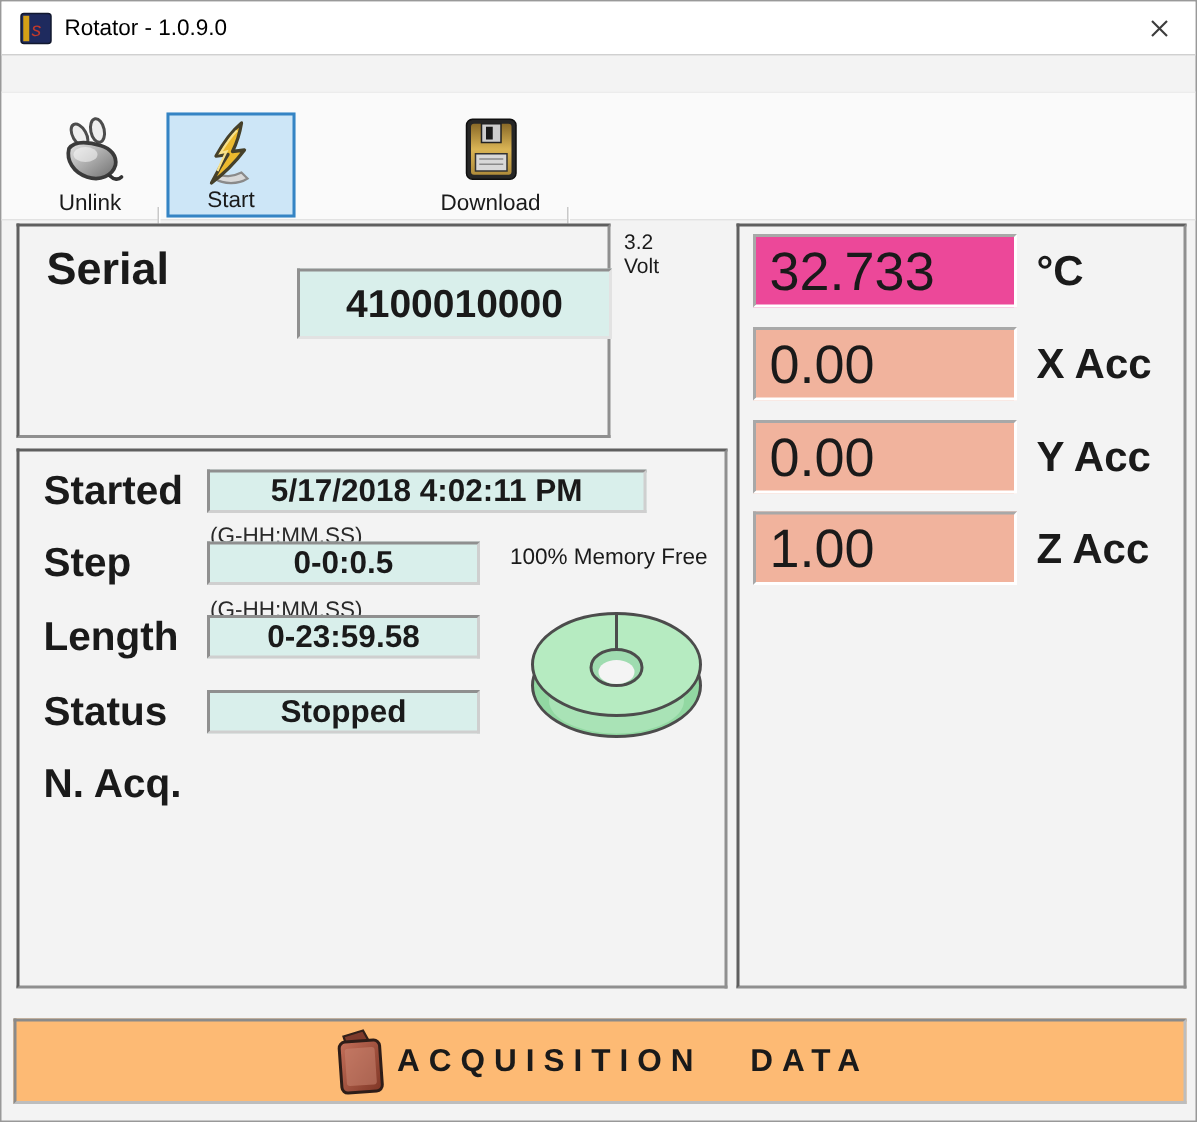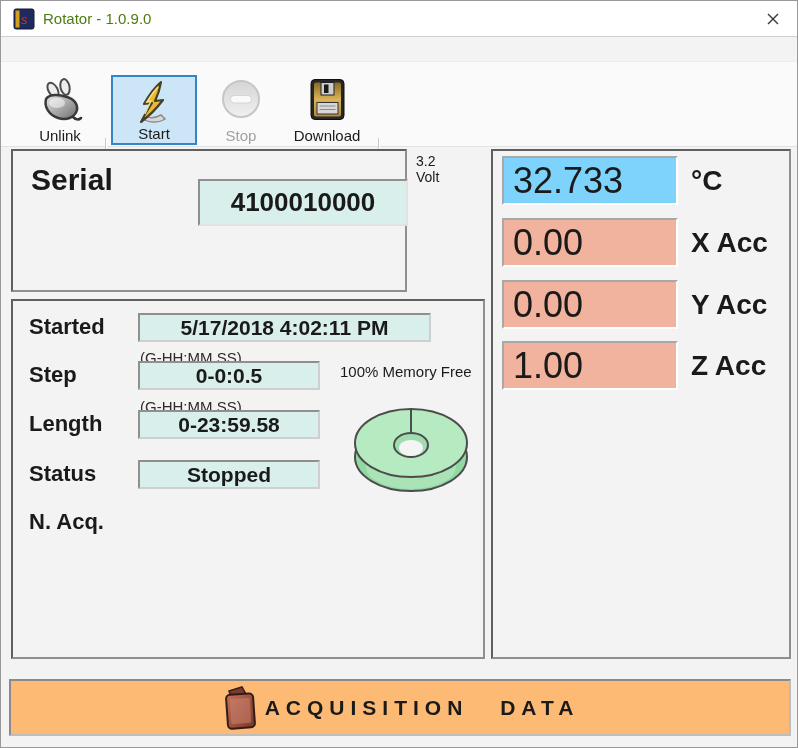--- a/index.html
+++ b/index.html
@@ -2,21 +2,21 @@
 <html><head>
 <meta charset="utf-8">
 <style>
   html,body{margin:0;padding:0;background:#ddd;}
   *{box-sizing:border-box;font-family:"Liberation Sans",sans-serif;}
   .window{position:relative;width:798px;height:748px;background:#f3f3f3;border:1px solid #999;overflow:hidden;color:#1a1a1a;}
 
   
   .titlebar{position:absolute;left:0;top:0;width:100%;height:36px;background:#ffffff;border-bottom:1px solid #d0d0d0;display:flex;align-items:center;}
   .titlebar .applogo{margin-left:12px;width:22px;height:22px;flex:0 0 auto;}
-  .titlebar .title{margin-left:8px;font-size:15px;color:#4d7c0f;}
+  .titlebar .title{margin-left:8px;font-size:15px;color:#000000;}
   .closebtn{position:absolute;right:10px;top:6px;width:28px;height:24px;display:flex;align-items:center;justify-content:center;cursor:default;}
 
   
   .toolstrip{position:absolute;left:0;top:60px;width:100%;height:86px;background:#fafafa;border-top:1px solid #ececec;border-bottom:1px solid #e2e2e2;}
   .tbtn{position:absolute;top:13px;height:70px;display:flex;flex-direction:column;align-items:center;justify-content:space-between;padding:2px 0 1px 0;}
   .tbtn .lbl{font-size:15px;line-height:16px;}
   #btn-unlink{left:16px;width:86px;}
   #btn-start{left:110px;width:86px;background:#cde6f7;border:2px solid #3584c4;}
   #btn-stop{left:199px;width:82px;}
   #btn-stop .lbl{color:#a2a2a2;}
@@ -30,27 +30,27 @@
   #readings-panel{left:490px;top:148px;width:300px;height:510px;}
   #acq-panel{left:10px;top:298px;width:474px;height:360px;}
 
   
   .serial-label{position:absolute;left:18px;top:12px;font-size:30px;font-weight:bold;}
   .serial-box{position:absolute;left:185px;top:8px;width:210px;height:47px;background:#d9efeb;border:2px solid;border-color:#8f8f8f #e2e2e2 #e2e2e2 #8f8f8f;font-size:26px;font-weight:bold;text-align:center;line-height:43px;margin-top:20px;}
   .volt{position:absolute;left:403px;top:2px;font-size:14px;}
 
   
   .rbox{position:absolute;left:9px;width:176px;height:49px;border:2px solid;border-color:#a8a8a8 #ffffff #ffffff #a8a8a8;font-size:36px;line-height:45px;padding-left:9px;}
-  .rbox.cyan{background:#7dd3fc;}
+  .rbox.cyan{background:#ec4899;}
   .rbox.salmon{background:#f1b39d;}
   .runit{position:absolute;left:198px;width:98px;height:49px;font-size:28px;font-weight:bold;line-height:49px;}
   .ry0{top:5px;} .ry1{top:67px;} .ry2{top:129px;} .ry3{top:190px;}
 
   
-  .arow-label{position:absolute;left:16px;font-size:22px;font-weight:bold;line-height:28px;}
+  .arow-label{position:absolute;left:16px;font-size:27px;font-weight:bold;line-height:28px;}
   .abox{position:absolute;left:125px;width:182px;height:29px;background:#d9efeb;border:2px solid;border-color:#8f8f8f #cfcfcf #cfcfcf #8f8f8f;font-size:21px;font-weight:bold;text-align:center;line-height:25px;}
   .abox.wide{width:293px;}
   .hint{position:absolute;left:127px;font-size:15px;color:#2a2a2a;}
   .ay0{top:12px;} .ah1{top:48px;} .ay1{top:60px;} .ah2{top:97px;} .ay2{top:109px;} .ay3{top:159px;} .ay4{top:207px;}
   .memfree{position:absolute;left:327px;top:62px;font-size:15px;}
   .donut{position:absolute;left:338px;top:96px;}
 
   
   .footerbar{position:absolute;left:8px;top:678px;width:782px;height:57px;background:#fdba74;border:2px solid #8a8a8a;border-bottom-color:#bdbdbd;border-right-color:#bdbdbd;display:flex;align-items:center;justify-content:center;}
   .footerbar .ftext{font-size:21px;font-weight:bold;letter-spacing:6px;word-spacing:20px;margin-left:4px;}
@@ -95,33 +95,20 @@
 
     <div class="tbtn" id="btn-start">
       <svg width="46" height="46" viewBox="0 0 46 46">
         <path d="M12,40 C18,44 28,44 34,40 L30,36 C24,39 18,39 15,37 Z" fill="#d8d8d8" stroke="#8a8a8a" stroke-width="1.5"></path>
         <path d="M30,3 C24,8 18,16 13,25 L21,24 C17,30 13,37 10,43 C18,37 26,29 32,21 L24,22 C27,16 29,9 30,3 Z" fill="#ecb92e" stroke="#45402a" stroke-width="2.2" stroke-linejoin="round"></path>
         <path d="M27,8 C23,12 19,18 16,23 L20,22 C18,26 16,30 14,35" fill="none" stroke="#f7e08a" stroke-width="1.5"></path>
       </svg>
       <span class="lbl">Start</span>
     </div>
 
-    <div class="tbtn" id="btn-stop">
-      <svg width="46" height="46" viewBox="0 0 46 46" opacity="0.85">
-        <defs>
-          <linearGradient id="sg" x1="0" y1="0" x2="0" y2="1">
-            <stop offset="0" stop-color="#cfcfcf"></stop>
-              <stop offset="1" stop-color="#efefef"></stop>
-          </linearGradient>
-        </defs>
-        <circle cx="23" cy="22" r="18" fill="url(#sg)" stroke="#bdbdbd" stroke-width="2"></circle>
-        <rect x="12.5" y="18.5" width="21" height="7.5" rx="3.6" fill="#fafafa" stroke="#cfcfcf"></rect>
-      </svg>
-      <span class="lbl">Stop</span>
-    </div>
 
     <div class="tbtn" id="btn-download">
       <svg width="46" height="46" viewBox="0 0 46 46">
         <defs>
           <linearGradient id="fg2" x1="0" y1="0" x2="0" y2="1">
             <stop offset="0" stop-color="#8a6a28"></stop>
               <stop offset="0.5" stop-color="#d9b455"></stop>
               <stop offset="1" stop-color="#b08c3a"></stop>
           </linearGradient>
         </defs>

